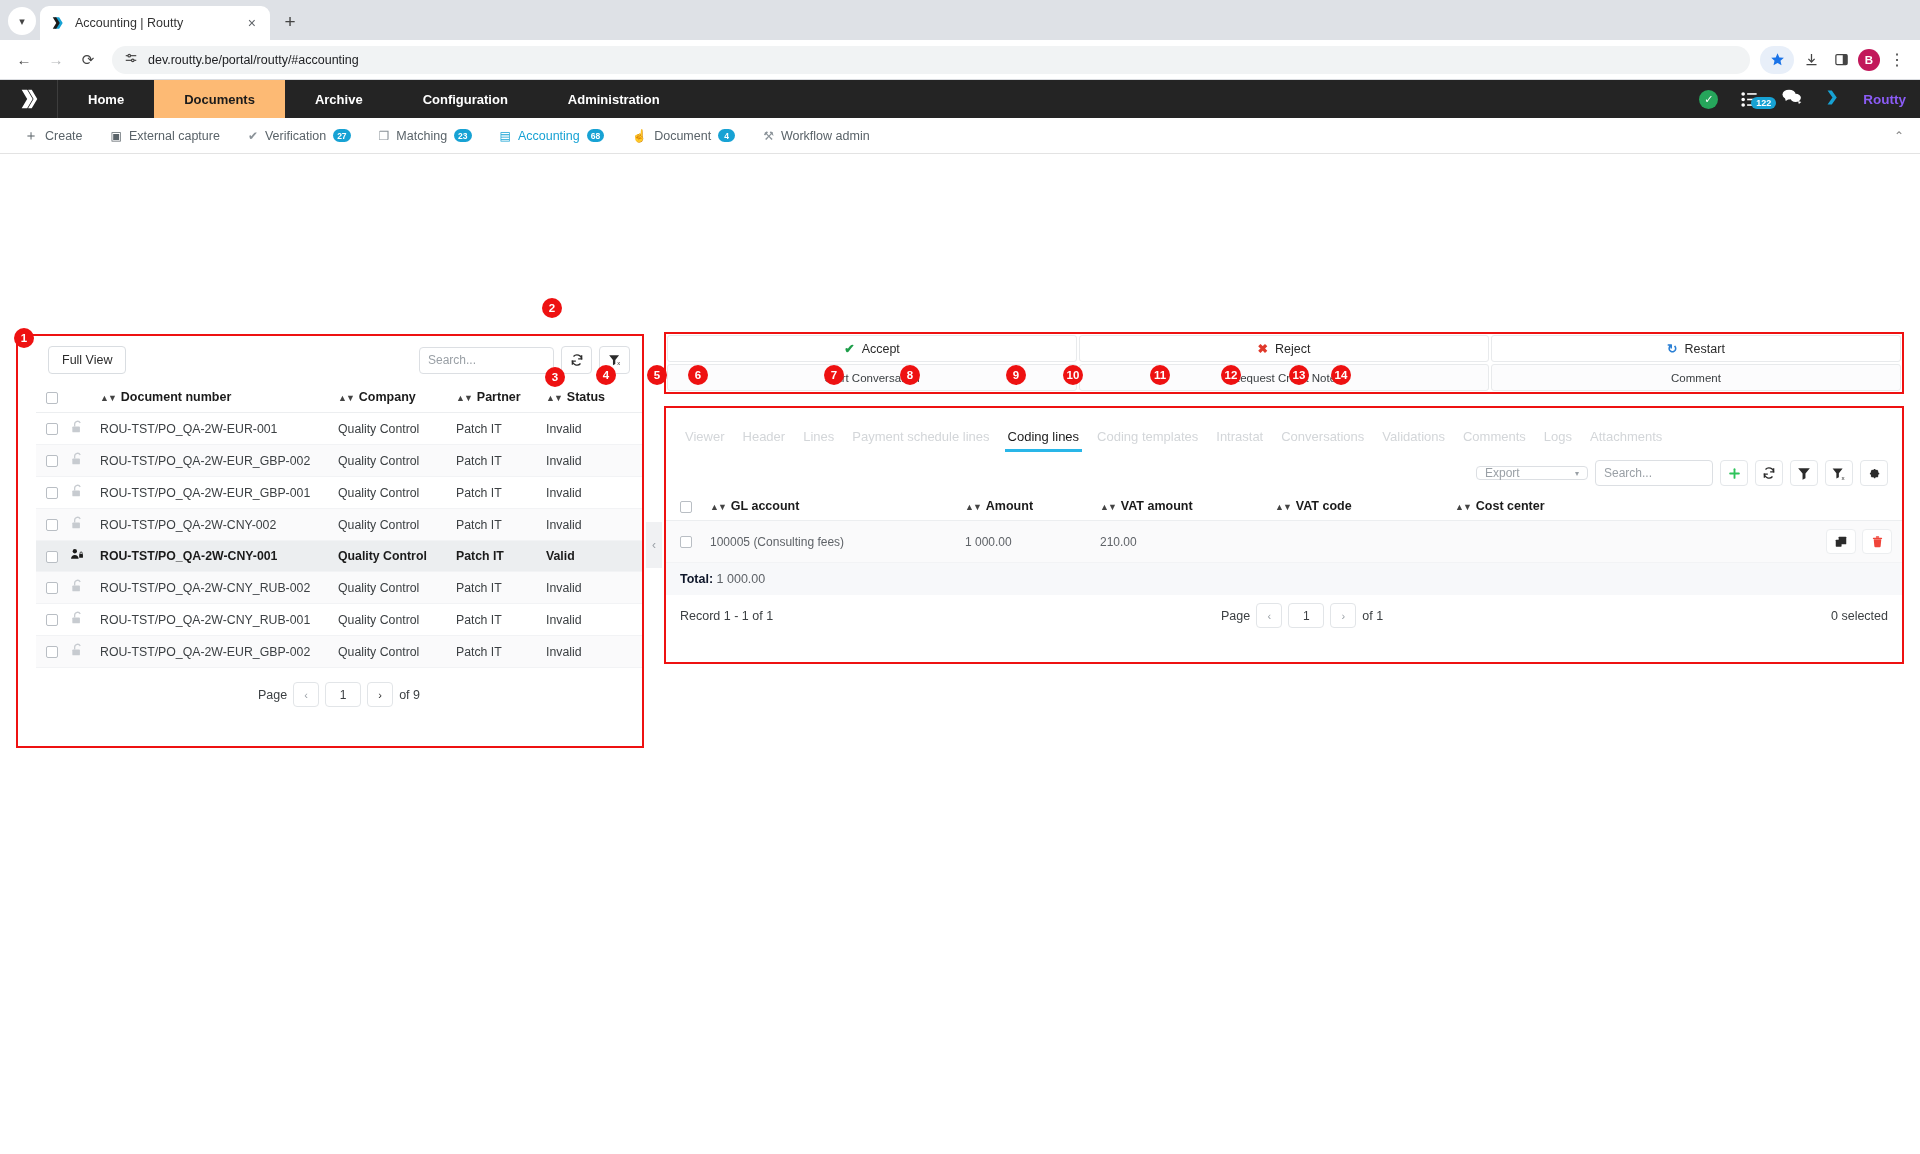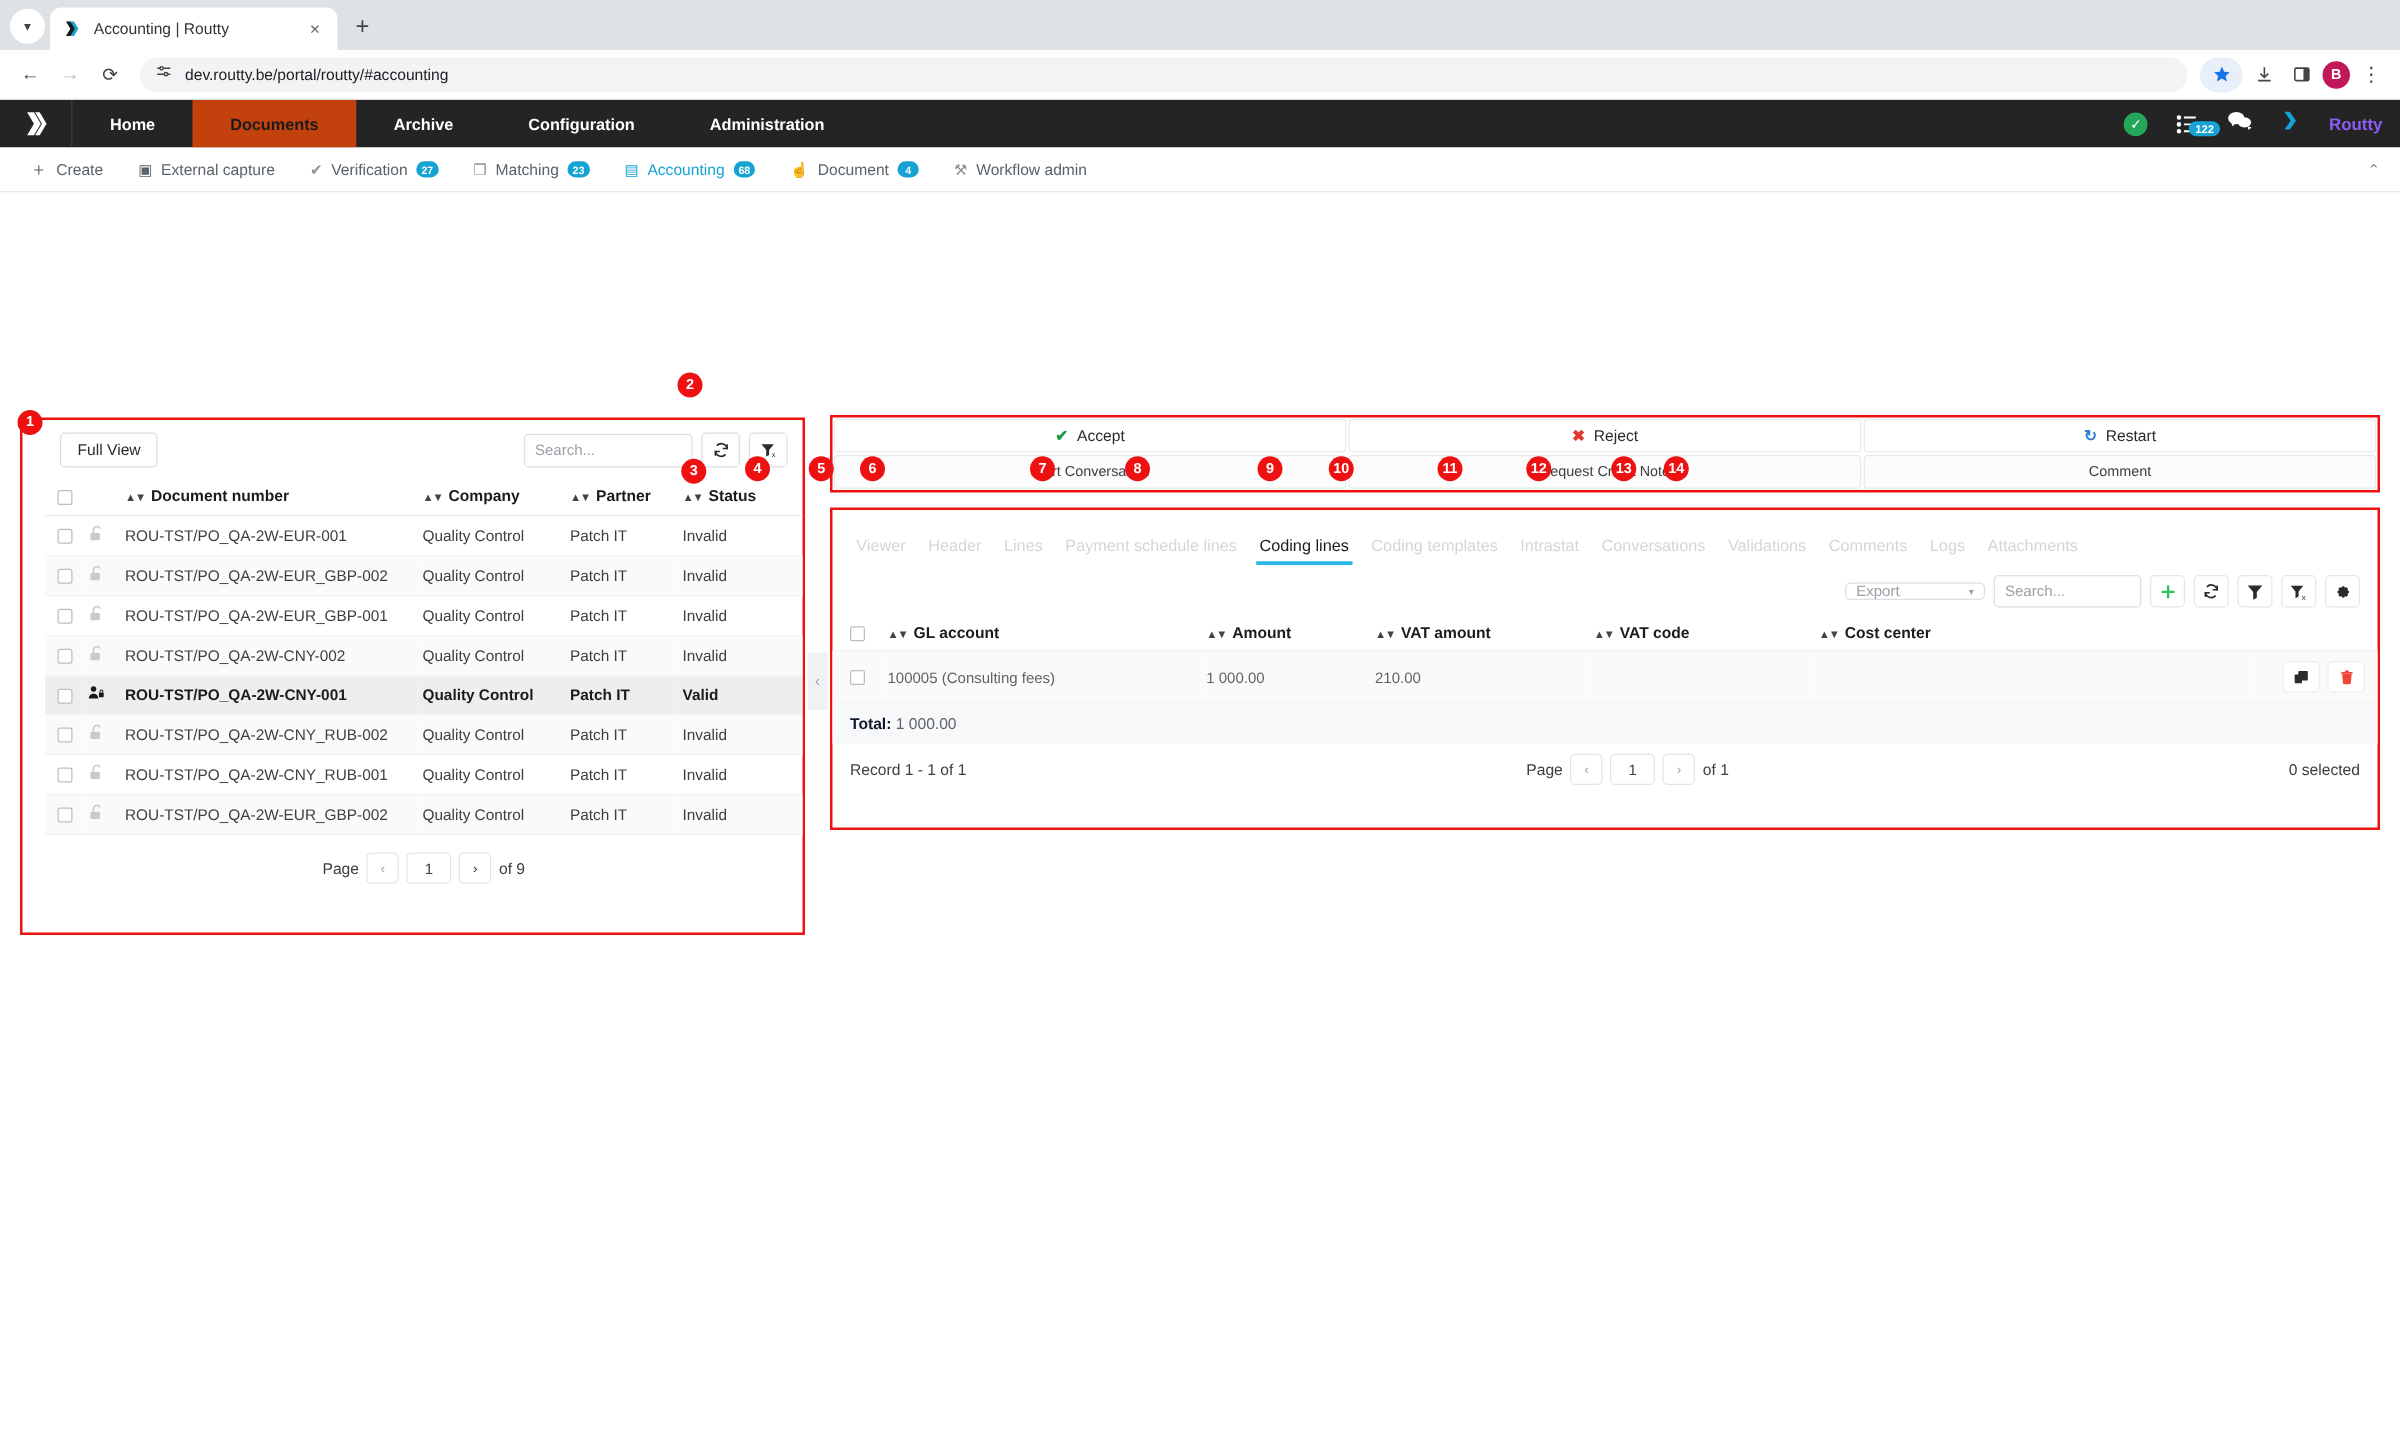--- a/index.html
+++ b/index.html
@@ -55,21 +55,21 @@
   
   .app-nav {
     height: 38px; background: #242424; display: flex; align-items: stretch; position: relative;
   }
   .app-logo { width: 58px; display: flex; align-items: center; justify-content: center;
     border-right: 1px solid #3d3d3d; cursor: pointer; }
   .nav-item {
     padding: 0 30px; display: flex; align-items: center; justify-content: center;
     color: #ffffff; font-size: 13px; font-weight: bold; cursor: pointer; white-space: nowrap;
   }
-  .nav-item.active { background: #c2410c; color: #1b1b1b; }
+  .nav-item.active { background: #fdba74; color: #1b1b1b; }
   .nav-right { margin-left: auto; display: flex; align-items: center; gap: 22px; padding-right: 14px; }
   .check-circle { width: 19px; height: 19px; border-radius: 50%; background: #26a65b;
     color: #fff; font-size: 11px; display: flex; align-items: center; justify-content: center; cursor: pointer;}
   .list-badge-wrap { position: relative; display: flex; align-items: center; cursor: pointer; }
   .cnt-badge { background: #17a2d4; color: #fff; font-size: 9px; font-weight: bold;
     border-radius: 8px; padding: 1px 5px; position: absolute; left: 11px; top: 7px; }
   .brand-name { color: #8b5cf6; font-size: 13.5px; font-weight: bold; cursor: pointer; }
 
   
   .wf-bar {

